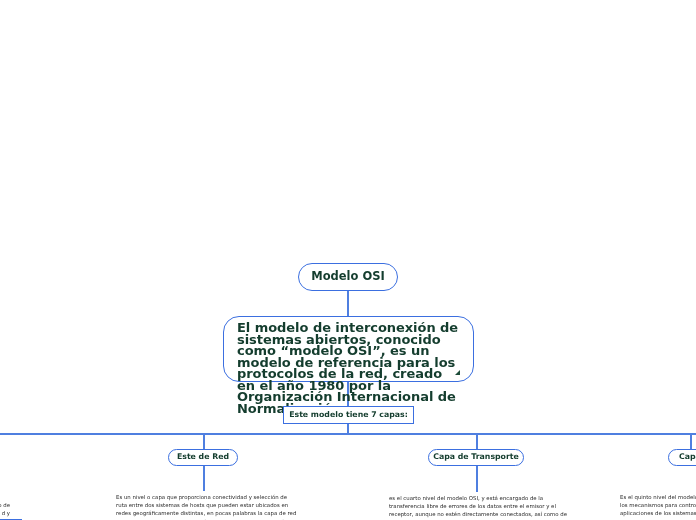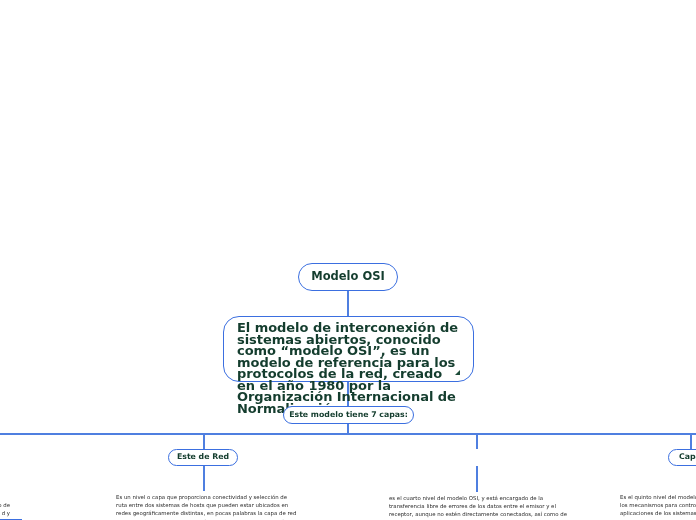--- a/index.html
+++ b/index.html
@@ -57,21 +57,21 @@
     .resize-icon {
       position: absolute;
       right: 13px; bottom: 6px;
       width: 0; height: 0;
       border-left: 5px solid transparent;
       border-bottom: 5px solid #1e4d3a;
     }
     .node-mid {
       left: 283px; top: 390px;
       width: 131px; height: 18px;
-      border-radius: 9px;
+      border-radius: 0;
       font-size: 7.8px;
       line-height: 15px;
     }
     .node-layer {
       height: 17px;
       border-radius: 9px;
       font-size: 7.8px;
       line-height: 14px;
     }
     .node-red { left: 168px; top: 433px; width: 70px; }
@@ -124,20 +124,23 @@
     <span class="resize-icon"></span>
   </div>
 
   <div class="node node-mid">
     <span>Este modelo tiene 7 capas:</span>
   </div>
 
   <div class="node node-layer node-red">
     <span>Este de Red</span>
   </div>
+  <div class="node node-layer node-transporte">
+    <span>Capa de Transporte</span>
+  </div>
   <div class="node node-layer node-right">
     <span>Capa</span>
   </div>
   <div class="node node-layer node-left-partial"></div>
 
   <div class="note note-red">Es un nivel o capa que proporciona conectividad y selección de ruta entre dos sistemas de hosts que pueden estar ubicados en redes geográficamente distintas, en pocas palabras la capa de red se encarga de permitir la conexión entre dispositivos que están ubicados en redes diferentes.</div>
   <div class="underline" style="left:112px; top:518px; width:184px;"></div>
 
   <div class="note note-transporte">es el cuarto nivel del modelo OSI, y está encargado de la transferencia libre de errores de los datos entre el emisor y el receptor, aunque no estén directamente conectados, así como de mantener el flujo de la red. Es la base de toda la jerarquía de protocolo.</div>
 

